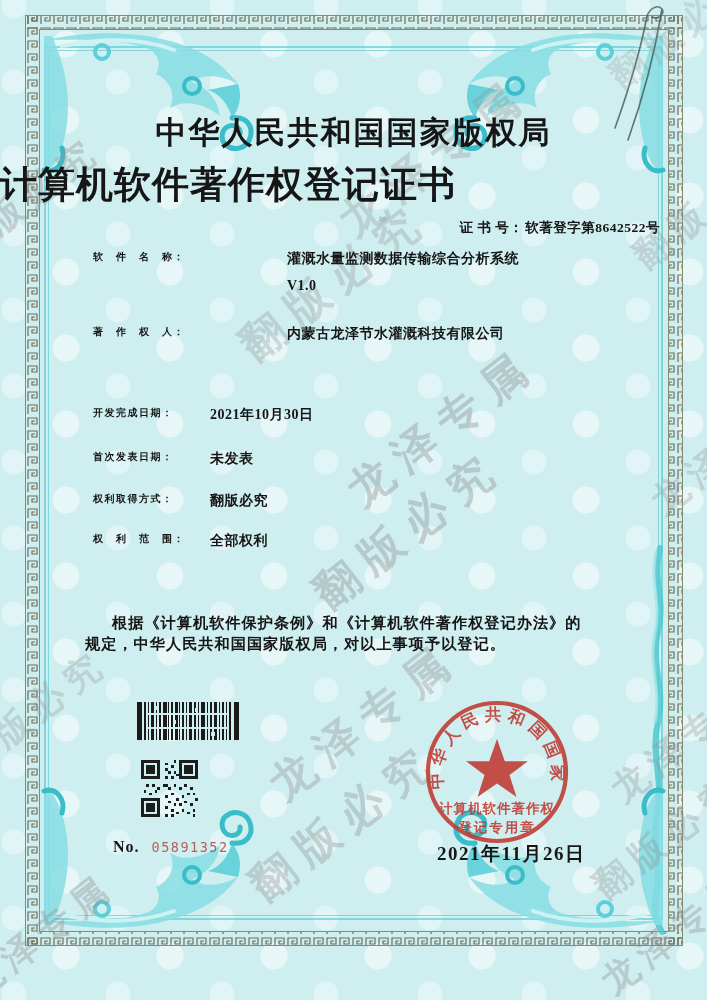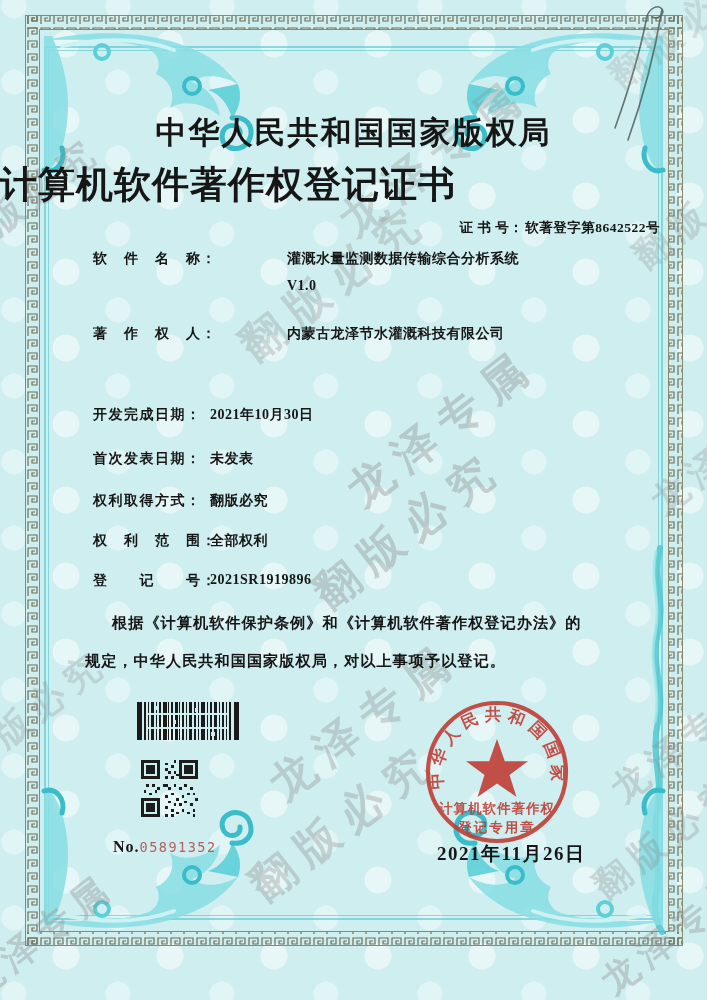--- a/index.html
+++ b/index.html
@@ -25,27 +25,27 @@
   }
   .wm-sm{font-size:36px; letter-spacing:8px;}
   
   .authority{position:absolute; left:0; right:0; top:112px; text-align:center;
     font-size:31px; font-weight:bold; letter-spacing:2px;}
   .cert-title{position:absolute; left:0; right:16px; top:160px; text-align:left;
     font-size:37px; font-weight:bold; letter-spacing:1px;}
   .certno{position:absolute; right:47px; top:219px; font-size:13.5px; font-weight:bold; letter-spacing:.5px;}
   .certno .lbl{margin-right:2px;font-family:Liberation Serif, serif;}
   .row{position:absolute; left:0; width:100%; height:22px;}
-  .lab{position:absolute; left:93px; font-size:14px; font-weight:bold; letter-spacing:1.5px; white-space:nowrap;}
+  .lab{position:absolute; left:93px; font-size:10px; font-weight:bold; letter-spacing:1.5px; white-space:nowrap;}
   .val{position:absolute; left:210px; font-size:14px; font-weight:600; letter-spacing:.5px; white-space:nowrap;}
   .val.far{left:287px;}
   .statement{position:absolute; left:85px; top:613px; width:565px; font-size:15.2px; font-weight:600; letter-spacing:1px;}
-  .statement .l1{text-indent:27px; margin-bottom:17px;}
+  .statement .l1{text-indent:27px; }
   .serial{position:absolute; left:113px; top:838px; font-size:16px;}
-  .serial .no-lbl{font-weight:bold; letter-spacing:1px; }
+  .serial .no-lbl{font-weight:bold; letter-spacing:1px; margin-right:12px;}
   .serial .no-num{
     font-family:"DejaVu Sans Mono","Liberation Mono",monospace;
     font-size:13.5px; letter-spacing:1.5px; color:rgba(176,84,74,.92);
   }
   .issue-date{position:absolute; left:421px; top:841px; font-size:19px; font-weight:bold; letter-spacing:1.5px;margin-left:16px;}
   .seal-svg text{fill:#c03a31; font-family:"Liberation Serif","DejaVu Serif",serif; font-weight:bold;}.z2{z-index:2}.z3{z-index:3}.z4{z-index:4}.z5{z-index:5}
 </style>
 </head>
 <body>
 
@@ -135,24 +135,20 @@
       <span class="lab">首次发表日期：</span>
       <span class="val">未发表</span>
     </div>
     <div class="row" style="top:492px">
       <span class="lab">权利取得方式：</span>
       <span class="val">翻版必究</span>
     </div>
     <div class="row" style="top:532px">
       <span class="lab">权　利　范　围：</span>
       <span class="val">全部权利</span>
-    </div>
-    <div class="row" style="top:572px">
-      <span class="lab">登　　记　　号：</span>
-      <span class="val">2021SR1919896</span>
     </div>
 
     <div class="statement">
       <div class="l1">根据《计算机软件保护条例》和《计算机软件著作权登记办法》的</div>
       <div class="l2">规定，中华人民共和国国家版权局，对以上事项予以登记。</div>
     </div>
 
     <svg style="position:absolute;left:137px;top:702px" width="102" height="38" viewBox="0 0 102 38">
       <g fill="#1a1a1a">
         <rect x="0" width="5" height="38"></rect>

